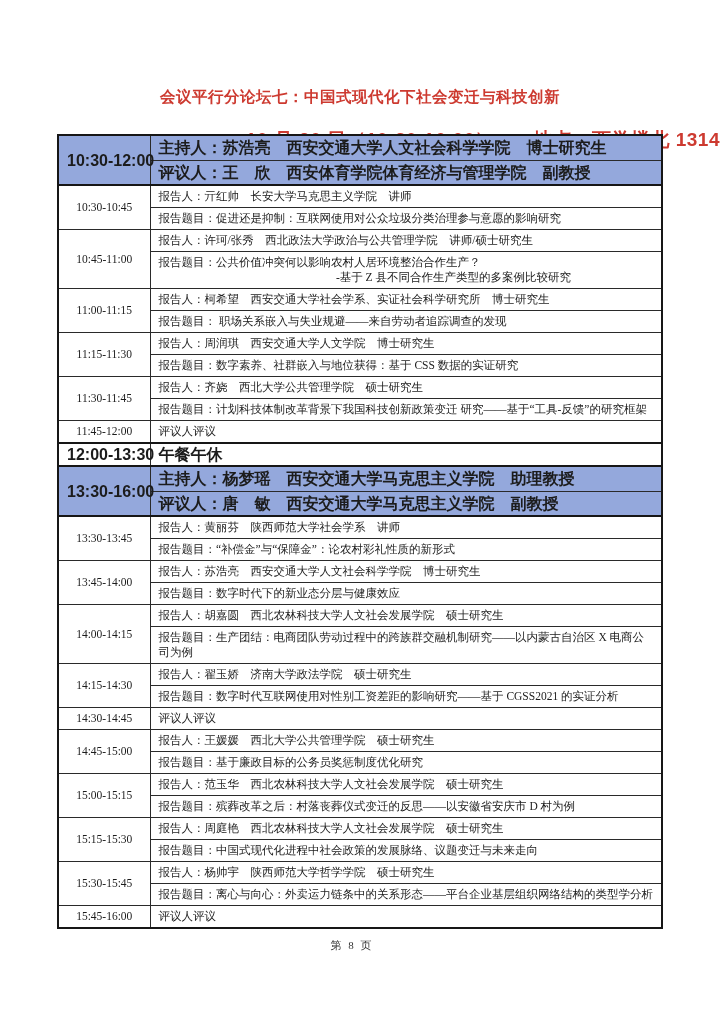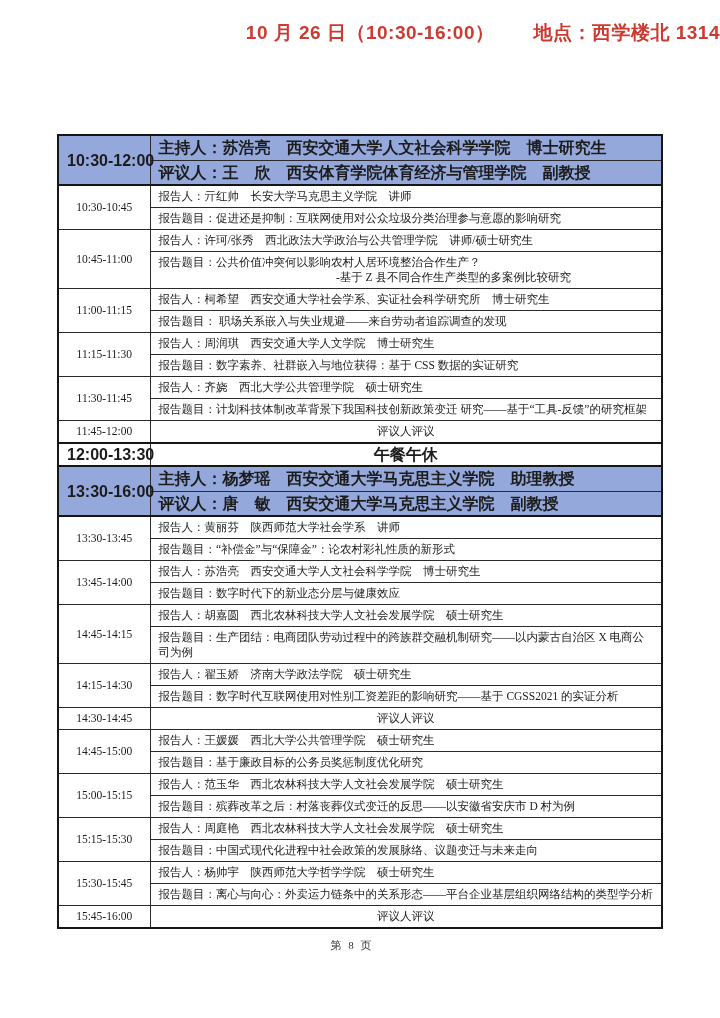--- a/index.html
+++ b/index.html
@@ -49,21 +49,21 @@
     vertical-align:middle;
     color:#1c1c1c;
   }
   td.time {
     width:92px;
     text-align:center;
     padding:3px 2px;
     white-space:nowrap;
     margin-left:34px;
   }
-  td.center { text-align:center; }
+  td.center { }
 
   tr.chair td {
     background:var(--header-bg,#94a8dc);
     font-family:"Liberation Sans","DejaVu Sans",sans-serif;
     font-weight:bold;
     font-size:16px;
     height:25px;
   }
   tr.chair-top td { border-top:2px solid #161616; }
   tr.chair-top td.time { border-bottom:2px solid #161616; }
@@ -89,20 +89,21 @@
     text-align:center;
     font-size:11px;
     color:#333;
     letter-spacing:2px;
   }
 </style>
 </head>
 <body>
 
 <div class="page">
+  <div class="title">会议平行分论坛七：中国式现代化下社会变迁与科技创新</div>
   <div class="subtitle">10 月 26 日（10:30-16:00）　　地点：西学楼北 1314</div>
 
   <table class="schedule">
     <tbody id="schedule-body">
         <tr class="chair chair-top">
           <td class="time" rowspan="2">10:30-12:00</td>
           <td>主持人：苏浩亮　西安交通大学人文社会科学学院　博士研究生</td>
         </tr>
         <tr class="chair chair-bottom">
           <td>评议人：王　欣　西安体育学院体育经济与管理学院　副教授</td>
@@ -180,21 +181,21 @@
         <tr>
           <td class="time" rowspan="2">13:45-14:00</td>
           <td>报告人：苏浩亮　西安交通大学人文社会科学学院　博士研究生</td>
         </tr>
         <tr>
           <td>
             <div>报告题目：数字时代下的新业态分层与健康效应</div>
           </td>
         </tr>
         <tr>
-          <td class="time" rowspan="2">14:45-14:15</td>
+          <td class="time" rowspan="2">14:00-14:15</td>
           <td>报告人：胡嘉圆　西北农林科技大学人文社会发展学院　硕士研究生</td>
         </tr>
         <tr>
           <td>
             <div>报告题目：生产团结：电商团队劳动过程中的跨族群交融机制研究——以内蒙古自治区 X 电商公司为例</div>
           </td>
         </tr>
         <tr>
           <td class="time" rowspan="2">14:15-14:30</td>
           <td>报告人：翟玉娇　济南大学政法学院　硕士研究生</td>

